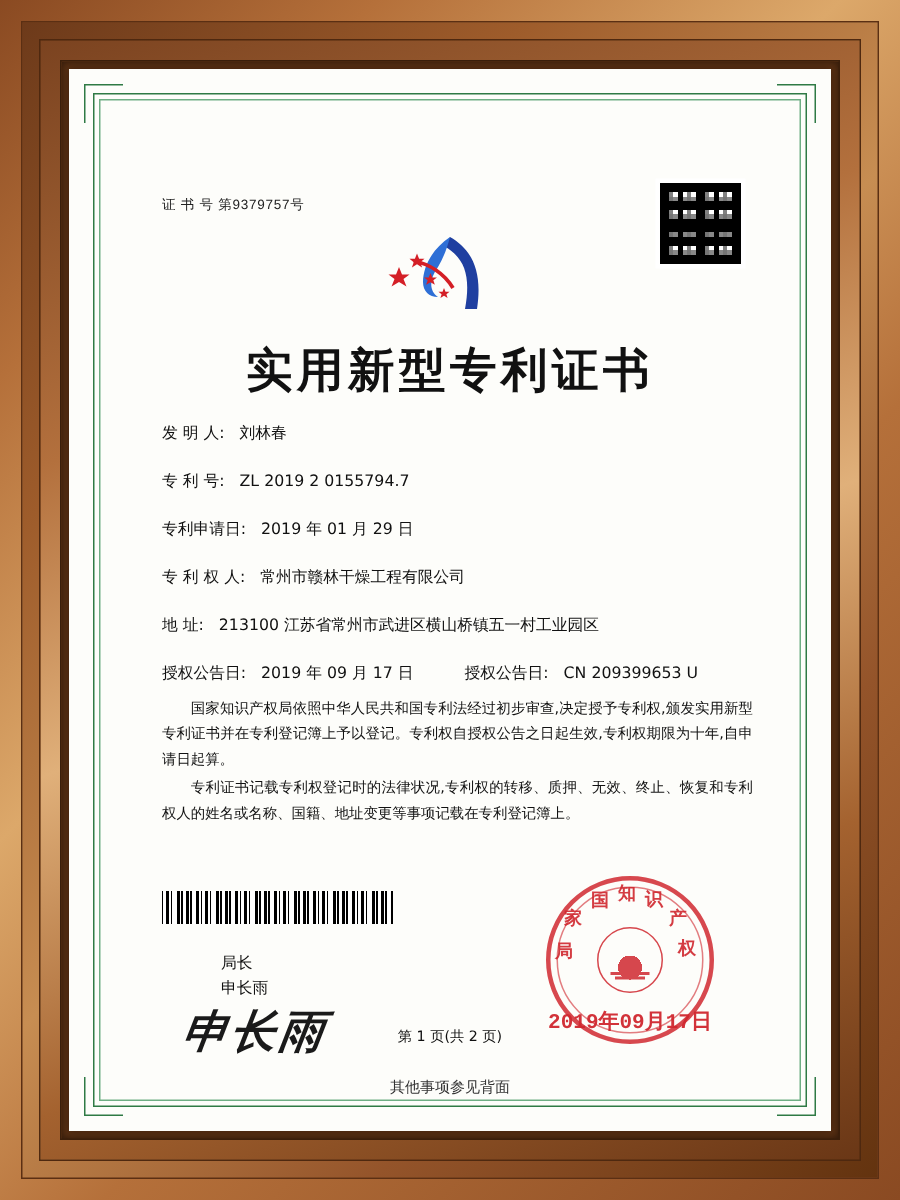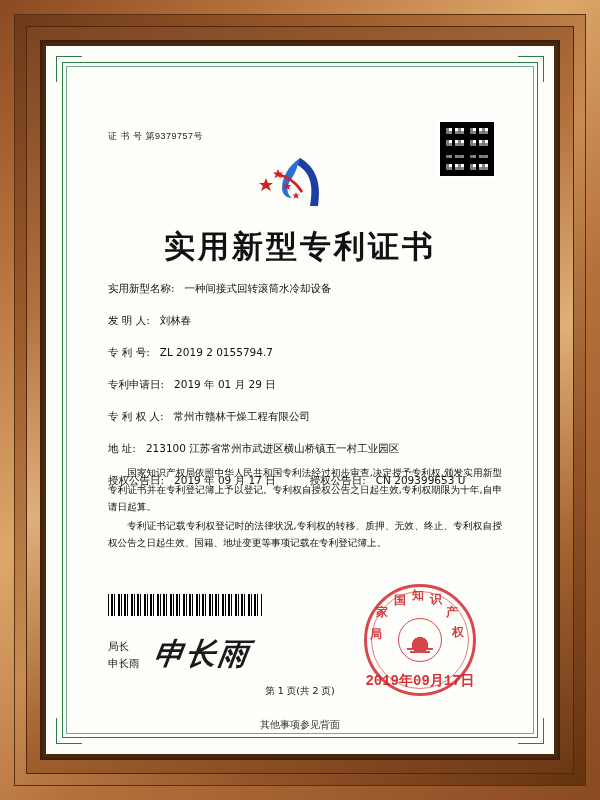--- a/index.html
+++ b/index.html
@@ -187,20 +187,21 @@
       #000 0 1px, #fff 1px 3px, #000 3px 5px, #fff 5px 6px,
       #000 6px 7px, #fff 7px 10px, #000 10px 12px, #fff 12px 13px);
   }
 
   .sign-block {
     position: absolute;
     left: 62px;
     top: 588px;
     display: flex;
     align-items: center;
+    flex-direction: column;
   }
   .sign-labels {
     font-size: 10.5px;
     line-height: 17px;
     color: #111;
     font-family: "DejaVu Sans", sans-serif;
   }
   .signature {
     margin-left: 14px;
     font-family: "Liberation Serif", serif;
@@ -317,24 +318,20 @@
         <polygon points="26,15 27.4,18.5 31,18.5 28.2,20.8 29.4,24.3 26,22.2 22.6,24.3 23.8,20.8 21,18.5 24.6,18.5" fill="#d41f26"></polygon>
         <polygon points="35,28 36.2,31 39.3,31 36.9,32.9 37.9,35.9 35,34.1 32.1,35.9 33.1,32.9 30.7,31 33.8,31" fill="#d41f26"></polygon>
         <polygon points="44,38 45,40.5 47.7,40.5 45.6,42.1 46.4,44.7 44,43.2 41.6,44.7 42.4,42.1 40.3,40.5 43,40.5" fill="#d41f26"></polygon>
       </svg>
     </div>
 
     <div class="main-title">实用新型专利证书</div>
 
     <div class="fields">
       <div class="field-row">
-        <span class="field-label">实用新型名称:</span>
-        <span class="field-value">一种间接式回转滚筒水冷却设备</span>
-      </div>
-      <div class="field-row">
         <span class="field-label">发 明 人:</span>
         <span class="field-value">刘林春</span>
       </div>
       <div class="field-row">
         <span class="field-label">专 利 号:</span>
         <span class="field-value">ZL 2019 2 0155794.7</span>
       </div>
       <div class="field-row">
         <span class="field-label">专利申请日:</span>
         <span class="field-value">2019 年 01 月 29 日</span>
@@ -354,21 +351,21 @@
         </div>
         <div class="half right">
           <span class="field-label">授权公告日:</span>
           <span class="field-value">CN 209399653 U</span>
         </div>
       </div>
     </div>
 
     <div class="para">
       <p>国家知识产权局依照中华人民共和国专利法经过初步审查,决定授予专利权,颁发实用新型专利证书并在专利登记簿上予以登记。专利权自授权公告之日起生效,专利权期限为十年,自申请日起算。</p>
-      <p>专利证书记载专利权登记时的法律状况,专利权的转移、质押、无效、终止、专利权自授权公告之日起生效、国籍、地址变更等事项记载在专利登记簿上。</p>
+      <p>专利证书记载专利权登记时的法律状况,专利权的转移、质押、无效、终止、恢复和专利权人的姓名或名称、国籍、地址变更等事项记载在专利登记簿上。</p>
     </div>
 
     <div class="barcode"></div>
 
     <div class="sign-block">
       <div class="sign-labels">
         <div>局长</div>
         <div>申长雨</div>
       </div>
       <div class="signature">申长雨</div>

